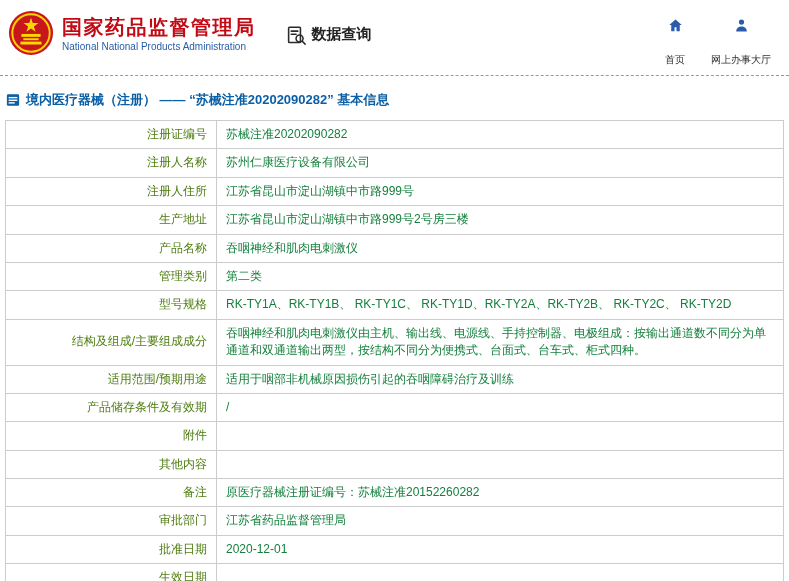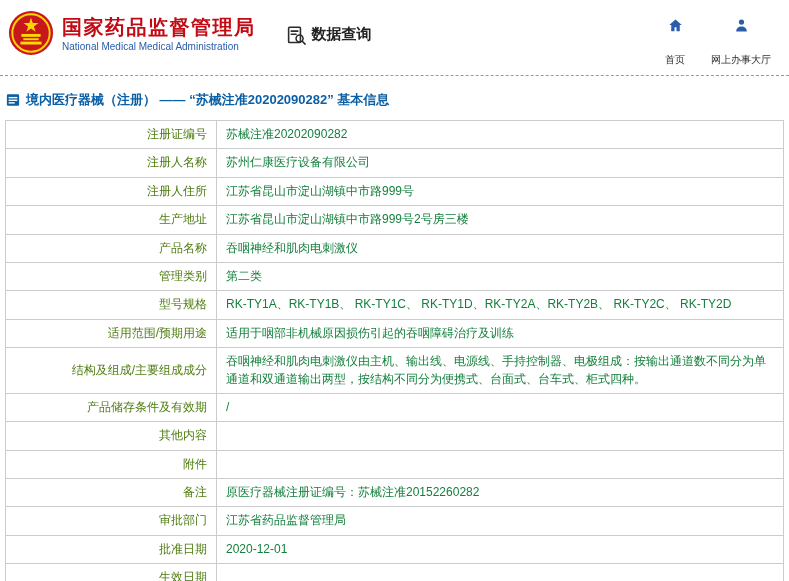--- a/index.html
+++ b/index.html
@@ -74,21 +74,21 @@
         <circle cx="24" cy="24" r="23" fill="#c8161d"></circle>
         <circle cx="24" cy="24" r="19.5" fill="none" stroke="#ffd700" stroke-width="2"></circle>
         <polygon points="24,8 25.8,13.6 31.8,13.6 27,17.1 28.8,22.8 24,19.2 19.2,22.8 21,17.1 16.2,13.6 22.2,13.6" fill="#ffd700"></polygon>
         <rect x="14" y="25" width="20" height="3" fill="#ffd700"></rect>
         <rect x="16" y="29.5" width="16" height="2" fill="#ffd700"></rect>
         <rect x="13" y="33" width="22" height="3" fill="#ffd700"></rect>
       </svg>
     </span>
     <div class="brand-text">
       <div class="brand-cn">国家药品监督管理局</div>
-      <div class="brand-en">National Medical Medical Administration</div>
+      <div class="brand-en">National National Products Administration</div>
     </div>
   </div>
 
   <div class="data-query">
     <span class="dq-icon">
       <svg width="21" height="21" viewBox="0 0 24 24" fill="none" stroke="#2b2b2b" stroke-width="1.8" stroke-linecap="round">
         <rect x="3" y="2.5" width="13.5" height="17.5" rx="1"></rect>
         <line x1="6" y1="7" x2="13.5" y2="7"></line>
         <line x1="6" y1="10.5" x2="11.5" y2="10.5"></line>
         <circle cx="15.5" cy="15.5" r="4"></circle>
@@ -155,40 +155,40 @@
       </tr>
       <tr>
         <td class="label-cell">管理类别</td>
         <td class="value-cell">第二类</td>
       </tr>
       <tr>
         <td class="label-cell">型号规格</td>
         <td class="value-cell">RK-TY1A、RK-TY1B、 RK-TY1C、 RK-TY1D、RK-TY2A、RK-TY2B、 RK-TY2C、 RK-TY2D</td>
       </tr>
       <tr>
+        <td class="label-cell">结构及组成/主要组成成分</td>
+        <td class="value-cell">吞咽神经和肌肉电刺激仪由主机、输出线、电源线、手持控制器、电极组成：按输出通道数不同分为单通道和双通道输出两型，按结构不同分为便携式、台面式、台车式、柜式四种。</td>
+      </tr>
+      <tr>
         <td class="label-cell">适用范围/预期用途</td>
         <td class="value-cell">适用于咽部非机械原因损伤引起的吞咽障碍治疗及训练</td>
       </tr>
       <tr>
-        <td class="label-cell">结构及组成/主要组成成分</td>
-        <td class="value-cell">吞咽神经和肌肉电刺激仪由主机、输出线、电源线、手持控制器、电极组成：按输出通道数不同分为单通道和双通道输出两型，按结构不同分为便携式、台面式、台车式、柜式四种。</td>
-      </tr>
-      <tr>
         <td class="label-cell">产品储存条件及有效期</td>
         <td class="value-cell">/</td>
       </tr>
       <tr>
+        <td class="label-cell">附件</td>
+        <td class="value-cell"></td>
+      </tr>
+      <tr>
         <td class="label-cell">其他内容</td>
         <td class="value-cell"></td>
       </tr>
       <tr>
-        <td class="label-cell">附件</td>
-        <td class="value-cell"></td>
-      </tr>
-      <tr>
         <td class="label-cell">备注</td>
         <td class="value-cell">原医疗器械注册证编号：苏械注准20152260282</td>
       </tr>
       <tr>
         <td class="label-cell">审批部门</td>
         <td class="value-cell">江苏省药品监督管理局</td>
       </tr>
       <tr>
         <td class="label-cell">批准日期</td>
         <td class="value-cell">2020-12-01</td>

